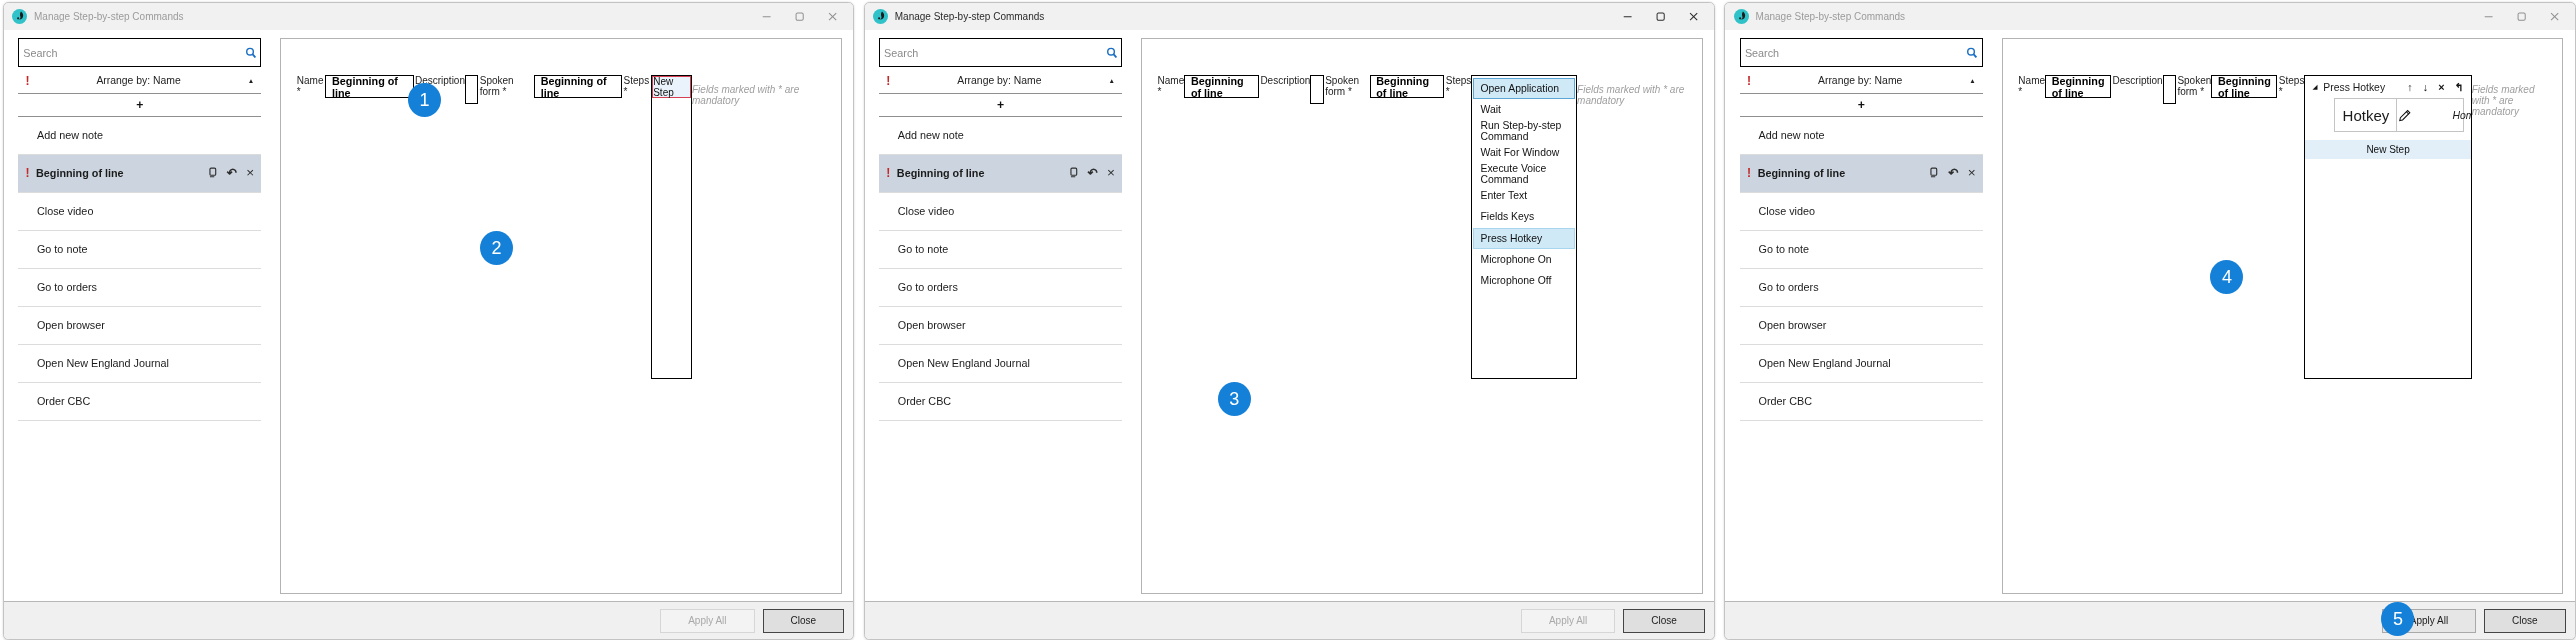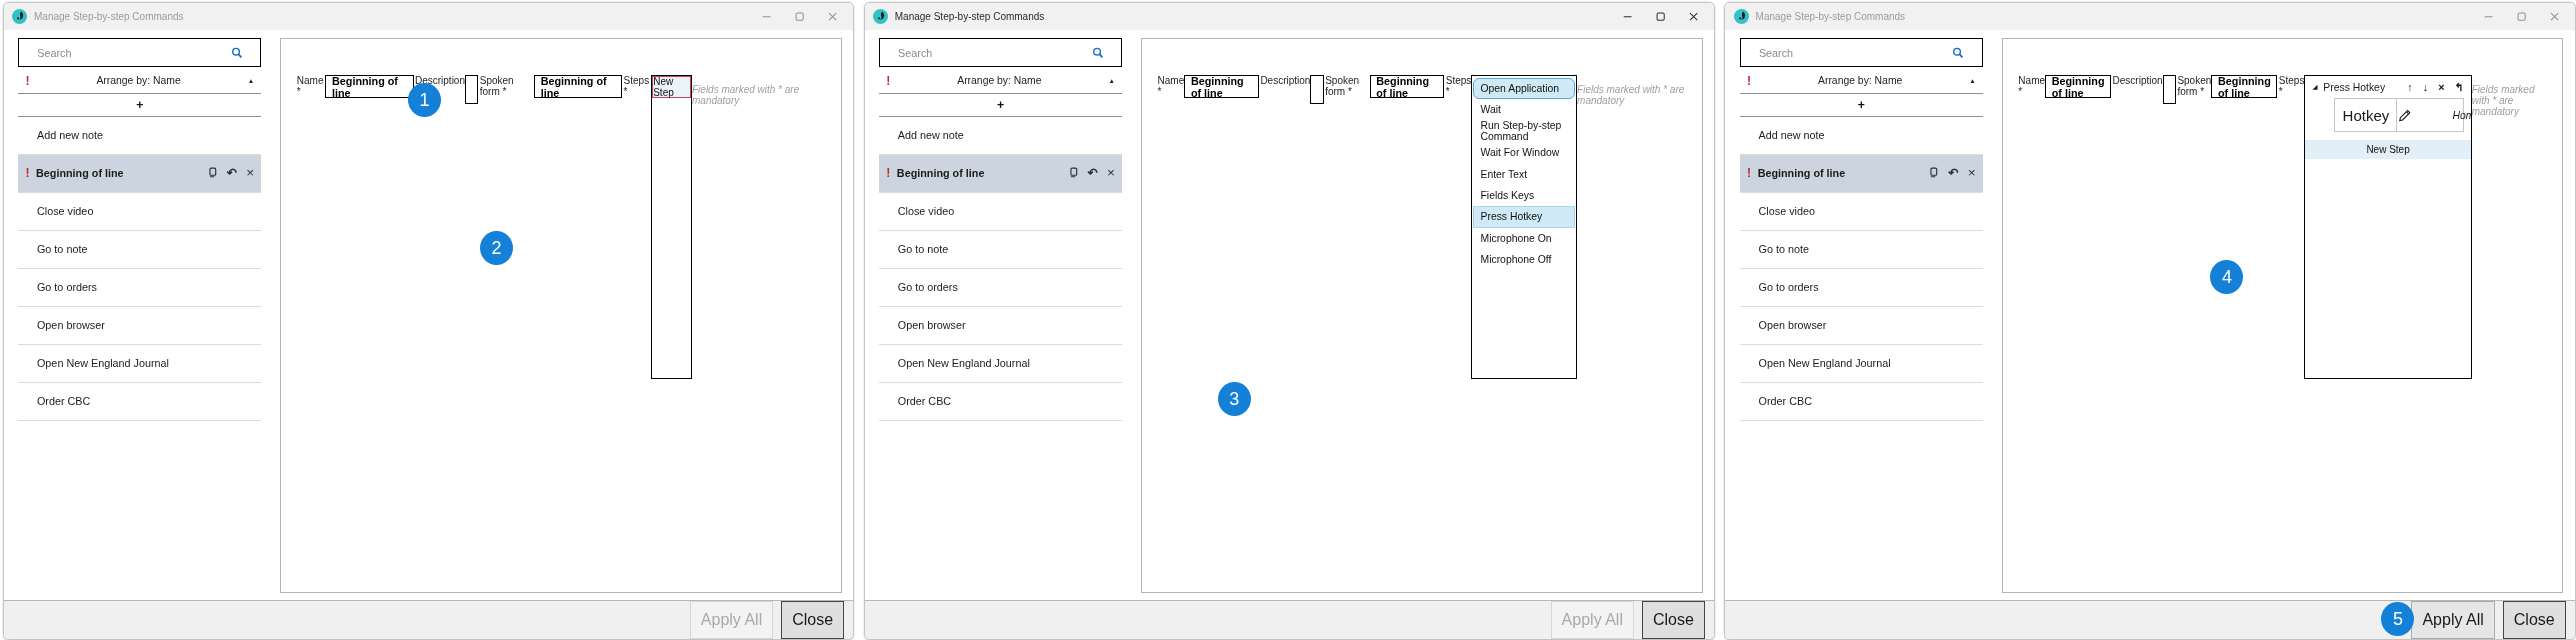--- a/index.html
+++ b/index.html
@@ -17,21 +17,21 @@
   .w2 .title{color:#2b2b2b;}
   .controls{margin-left:auto;display:flex;align-items:center;}
   .ctrl{width:33px;height:21.5px;display:flex;align-items:center;justify-content:center;color:#8f8f8f;}
   .w2 .ctrl{color:#2b2b2b;}
 
   
   .body{flex:1;display:flex;padding:8.6px 11.5px 0 14.4px;gap:18.7px;min-height:0;}
 
   
   .sidebar{flex:0 0 243px;display:flex;flex-direction:column;}
-  .search{height:27px;border:1.4px solid #000;display:flex;align-items:center;padding:0 18px;margin-bottom:1.4px;}
+  .search{height:27px;border:1.4px solid #000;display:flex;align-items:center;padding:0 4px;margin-bottom:1.4px;}
   .search .ph{flex:1;color:#8a8a8a;font-size:10.8px;}
   .arrange{height:24.4px;border-bottom:0.7px solid #8f8f8f;display:flex;align-items:center;padding:0 7.2px;font-size:10.4px;}
   .alert{color:#c62828;font-weight:700;font-size:12.2px;line-height:1;}
   .arrange .lbl{flex:1;text-align:center;color:#222;}
   .tri{font-size:6.5px;color:#222;}
   .plus{height:21.5px;border-bottom:0.7px solid #8f8f8f;display:flex;align-items:center;justify-content:center;
         font-size:12.2px;font-weight:700;color:#111;}
   .cmd{height:38px;display:flex;align-items:center;padding:0 7.2px 0 18.7px;border-bottom:0.7px solid #dcdcdc;
        font-size:10.8px;box-sizing:border-box;}
   .cmd.sel{background:#ccd5df;font-weight:700;padding-left:7.2px;gap:6.5px;}
@@ -46,34 +46,34 @@
   .flabel{font-size:10px;color:#1d1d1d;margin:0 0 5.7px 1.4px;}
   .tinput{border:1.4px solid #000;height:21px;display:flex;align-items:center;padding:0 5.7px;font-size:10.8px;
           font-weight:700;color:#000;margin-bottom:11.5px;}
   .tinput.empty{height:26.6px;font-weight:400;}
   .stepsbox{border:1.4px solid #000;height:302px;position:relative;overflow:hidden;}
   .note{margin-top:8.6px;font-style:italic;color:#9e9e9e;font-size:10px;}
 
   
   .footer{flex:0 0 37px;background:#f0f0f0;border-top:0.7px solid #b7b7b7;display:flex;align-items:center;
           justify-content:flex-end;gap:8px;padding:0 9.3px;}
-  .btn{height:38px;min-width:45px;padding:0 10px;display:flex;align-items:center;justify-content:center;
-       font-size:16px;background:#e6e6e6;border:0.7px solid #a9a9a9;color:#1a1a1a;box-sizing:border-box;}
+  .btn{height:24px;min-width:45px;padding:0 27px;display:flex;align-items:center;justify-content:center;
+       font-size:10px;background:#e6e6e6;border:0.7px solid #a9a9a9;color:#1a1a1a;box-sizing:border-box;}
   .btn.disabled{color:#a9a9a9;background:#f3f3f3;border-color:#d6d6d6;}
   .btn.default{border:1.4px solid #454545;background:#dfdfdf;}
 
   
   .newstep{height:19.4px;display:flex;align-items:center;justify-content:center;font-size:10px;color:#111;}
   .newstep.alertb{background:#eaf3fb;border:1.4px solid #d63f52;}
   .newstep.plain{background:#e2eff9;margin-top:7.2px;}
 
   .typelist{padding:1.4px 0.7px;}
   .type{height:19.4px;display:flex;align-items:center;padding:0 6.5px;font-size:10.4px;color:#111;
         border:1.4px solid transparent;margin-bottom:0;}
-  .type.sel{background:#cfe9f7;border-color:#5aa7d6;border-radius:6px;}
+  .type.sel{background:#cfe9f7;border-color:#5aa7d6;}
   .type.hl{background:#cfe9f7;border-color:#a9d6ef;}
 
   .stepheader{height:22px;display:flex;align-items:center;padding:0 7.2px;font-size:10.4px;gap:5.7px;}
   .expander{font-size:6.5px;color:#111;}
   .hicons{margin-left:auto;display:flex;gap:10px;font-size:10.8px;font-weight:700;color:#111;}
   .hicons .glyph{line-height:1;}
   .hotkeyrow{margin:0 7.2px 0 29px;height:32px;border:0.7px solid #c4c4c4;display:flex;align-items:stretch;}
   .hk-label{width:93px;border-right:0.7px solid #c4c4c4;display:flex;align-items:center;padding:0 7.2px;
             font-size:15px;}
   .hk-edit{width:126px;display:flex;align-items:center;justify-content:center;}
@@ -263,20 +263,21 @@
         <div class="tinput empty"></div>
         <div class="flabel">Spoken form *</div>
         <div class="tinput">Beginning of line</div>
         <div class="flabel">Steps *</div>
         <div class="stepsbox">
           <div class="typelist">
             <div class="type sel">Open Application</div>
             <div class="type">Wait</div>
             <div class="type">Run Step-by-step Command</div>
             <div class="type">Wait For Window</div>
+            <div class="type">Execute Voice Command</div>
             <div class="type">Enter Text</div>
             <div class="type">Fields Keys</div>
             <div class="type hl">Press Hotkey</div>
             <div class="type">Microphone On</div>
             <div class="type">Microphone Off</div>
           </div>
         </div>
         <div class="note">Fields marked with * are mandatory</div>
       </div>
     </div>

